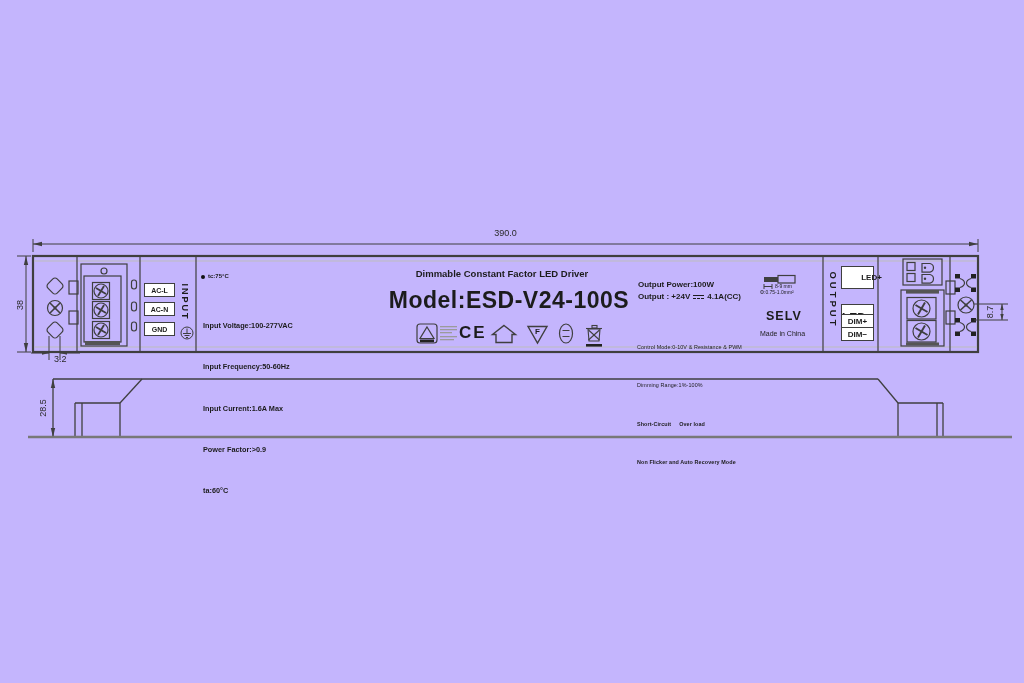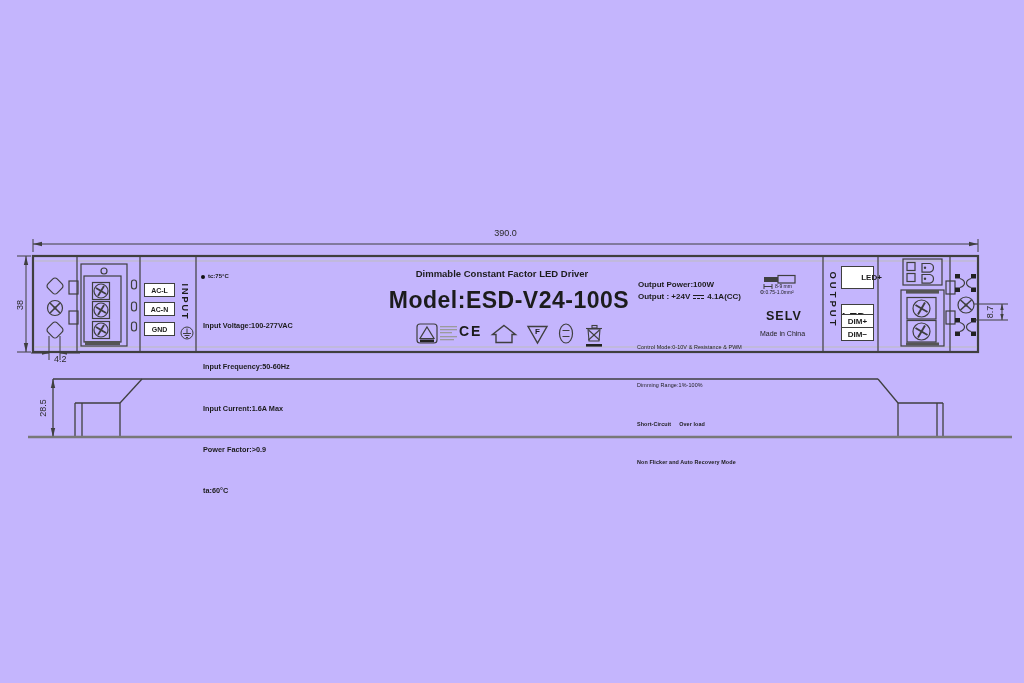--- a/index.html
+++ b/index.html
@@ -230,42 +230,42 @@
       <polygon points="1002,304 1000.3,310 1003.7,310" fill="#3f3f3f" stroke="none"></polygon>
       <polygon points="1002,320 1000.3,314 1003.7,314" fill="#3f3f3f" stroke="none"></polygon>
 
       <polygon points="53,379 50.8,388 55.2,388" fill="#3f3f3f" stroke="none"></polygon>
       <polygon points="53,437 50.8,428 55.2,428" fill="#3f3f3f" stroke="none"></polygon>
     </g>
   </svg>
 
   <div class="t dimtxt ctr" style="left:33px;top:229px;width:945px;">390.0</div>
   <div class="t dimtxt rotm90" style="left:20px;top:305px;">38</div>
-  <div class="t dimtxt" style="left:54px;top:355px;">4.2</div>
+  <div class="t dimtxt" style="left:54px;top:355px;">3.2</div>
   <div class="t dimtxt rotm90" style="left:43px;top:408px;">28.5</div>
   <div class="t dimtxt rotm90" style="left:990px;top:312px;">8.7</div>
 
   <div class="termbox" style="left:144px;top:283px;width:31px;height:14px;font-size:7px;">AC-L</div>
   <div class="termbox" style="left:144px;top:302px;width:31px;height:14px;font-size:7px;">AC-N</div>
   <div class="termbox" style="left:144px;top:322px;width:31px;height:14px;font-size:7px;">GND</div>
   <div class="t b rot90" style="left:184px;top:302px;font-size:9px;letter-spacing:2px;">INPUT</div>
 
   <span class="dot" style="left:201px;top:275px;"></span>
   <div class="t b" style="left:208px;top:273px;font-size:6px;">tc:75°C</div>
   <div class="t" style="left:203px;top:290px;">
     <div class="specline">Input Voltage:100-277VAC</div>
     <div class="specline">Input Frequency:50-60Hz</div>
     <div class="specline">Input Current:1.6A Max</div>
     <div class="specline">Power Factor:&gt;0.9</div>
     <div class="specline">ta:60°C</div>
   </div>
 
   <div class="t b ctr" style="left:302px;top:269px;width:400px;font-size:9.5px;">Dimmable Constant Factor LED Driver</div>
   <div class="t b ctr" style="left:309px;top:289px;width:400px;font-size:23px;letter-spacing:0.5px;">Model:ESD-V24-100S</div>
-  <div class="t b" style="left:459px;top:324px;font-size:14px;letter-spacing:2px;">CE</div>
+  <div class="t b" style="left:459px;top:324px;font-size:17px;letter-spacing:2px;">CE</div>
   <div class="t b" style="left:535px;top:328px;font-size:8px;">F</div>
 
   <div class="t b" style="left:638px;top:281px;font-size:8px;">Output Power:100W</div>
   <div class="t b" style="left:638px;top:293px;font-size:8px;display:flex;align-items:center;">
     <span>Output : +24V</span>
     <span class="dc-icon"><span class="bar"></span><span class="dash"></span></span>
     <span>4.1A(CC)</span>
   </div>
   <div class="t" style="left:637px;top:313px;">
     <div class="noteline">Control Mode:0-10V &amp; Resistance &amp; PWM</div>

